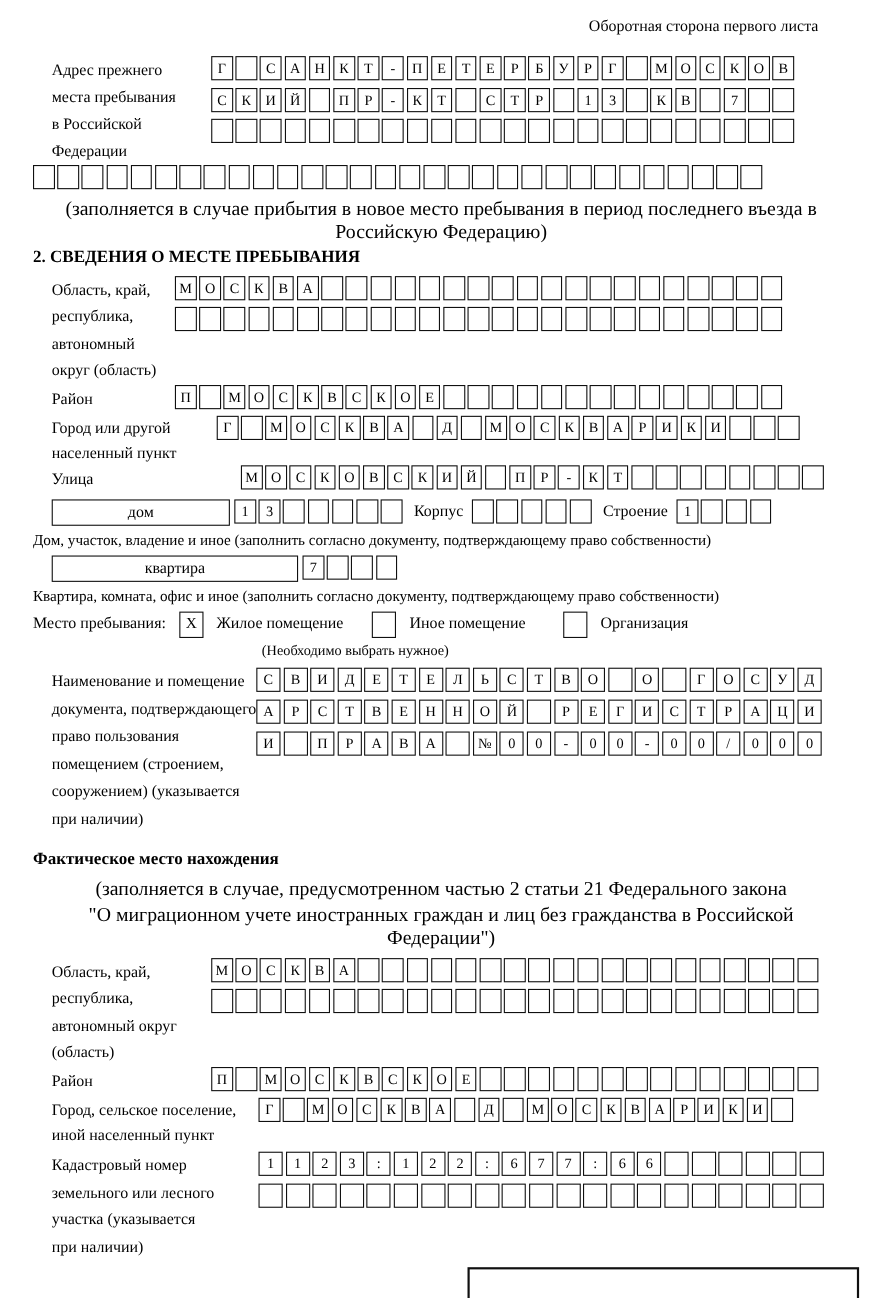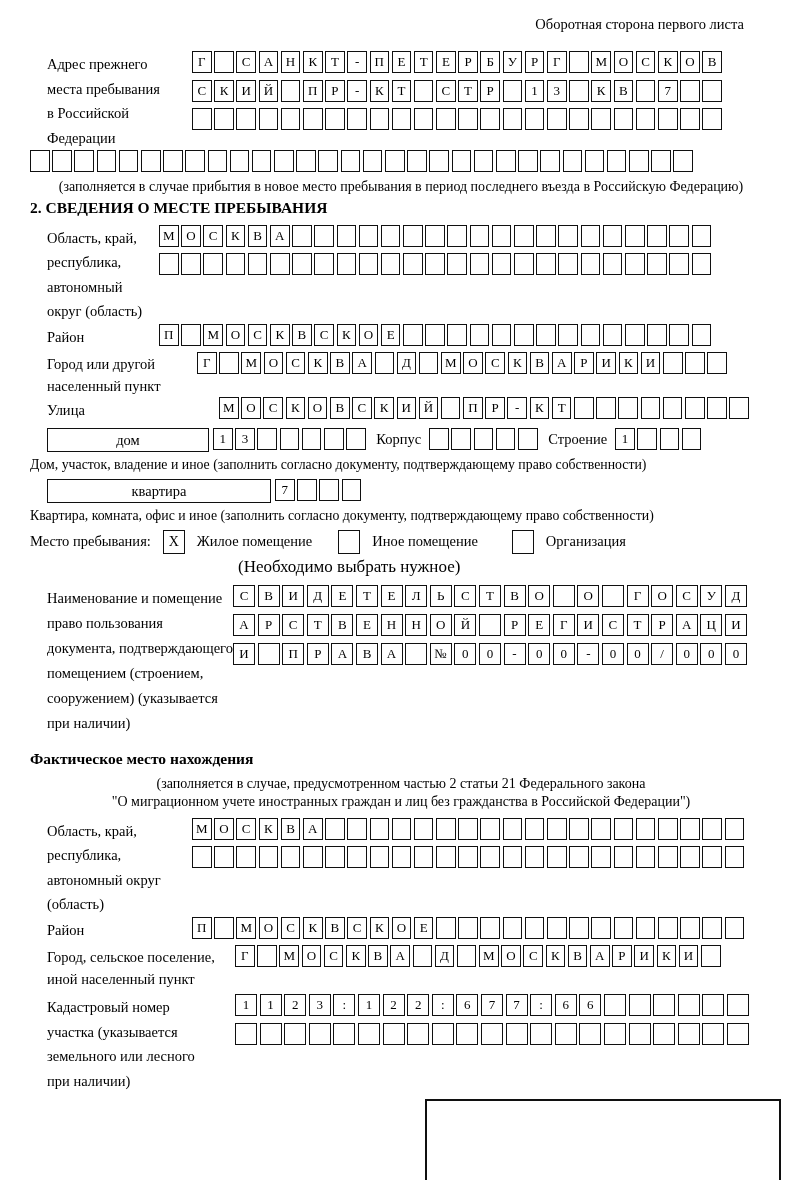--- a/index.html
+++ b/index.html
@@ -14,21 +14,21 @@
   .lbl{flex:0 0 auto;line-height:24.5px;padding-top:1px;}
   .lbl div{white-space:nowrap;}
   .rows{flex:1 1 auto;}
   .brow{display:flex;margin-bottom:7px;height:21.5px;}
   .cell{
     flex:0 0 auto;width:17.6px;height:20px;border:1.6px solid #101010;
     margin-right:2.6px;text-align:center;font-size:13px;line-height:20px;
     overflow:hidden;background:#fff;
   }
   .wcell{width:20px;}
-  .caption{font-size:14px;text-align:center;margin:2px 0 4px 0;}
+  .caption{font-size:18px;text-align:center;margin:2px 0 4px 0;}
   .lnote{font-size:13.8px;margin:0 0 6px 0;}
   .h2{font-weight:bold;text-align:left;font-size:15.5px;margin:4px 0 8px 0;}
   .bigbox{
     border:1.8px solid #101010;height:22px;line-height:22px;text-align:center;
     margin-right:4px;flex:0 0 auto;font-size:14.5px;
   }
   .inlbl{line-height:25px;padding:0 8px;flex:0 0 auto;}
   .cbox{
     display:inline-block;width:20px;height:22px;border:1.8px solid #101010;
     text-align:center;line-height:22px;font-size:14px;vertical-align:middle;
@@ -377,27 +377,27 @@
 
   <div class="stayrow">
     <span>Место пребывания:</span>
     <span class="cbox">X</span>
     <span>Жилое помещение</span>
     <span class="cbox" style="margin-left:26px"></span>
     <span>Иное помещение</span>
     <span class="cbox" style="margin-left:34px"></span>
     <span>Организация</span>
   </div>
-  <div class="lnote" style="margin:3px 0 8px 208px;font-size:17px">(Необходимо выбрать нужное)</div>
+  <div class="lnote" style="margin:3px 0 8px 208px;font-size:13px">(Необходимо выбрать нужное)</div>
 
   <div class="blk">
     <div class="lbl" style="width:186px;line-height:25px">
         <div>Наименование и помещение</div>
+        <div>документа, подтверждающего</div>
         <div>право пользования</div>
-        <div>документа, подтверждающего</div>
         <div>помещением (строением,</div>
         <div>сооружением) (указывается</div>
         <div>при наличии)</div>
       </div>
     <div class="rows">
       <div class="brow" style="margin-bottom:7.5px">
           <span class="cell wcell">С</span>
           <span class="cell wcell">В</span>
           <span class="cell wcell">И</span>
           <span class="cell wcell">Д</span>
@@ -599,22 +599,22 @@
           <span class="cell">К</span>
           <span class="cell">И</span>
           <span class="cell"></span>
         </div>
       </div>
   </div>
 
   <div class="blk" style="margin-top:4px">
     <div class="lbl" style="width:188px">
         <div>Кадастровый номер</div>
+        <div>земельного или лесного</div>
         <div>участка (указывается</div>
-        <div>земельного или лесного</div>
         <div>при наличии)</div>
       </div>
     <div class="rows">
       <div class="brow">
           <span class="cell wcell">1</span>
           <span class="cell wcell">1</span>
           <span class="cell wcell">2</span>
           <span class="cell wcell">3</span>
           <span class="cell wcell">:</span>
           <span class="cell wcell">1</span>

